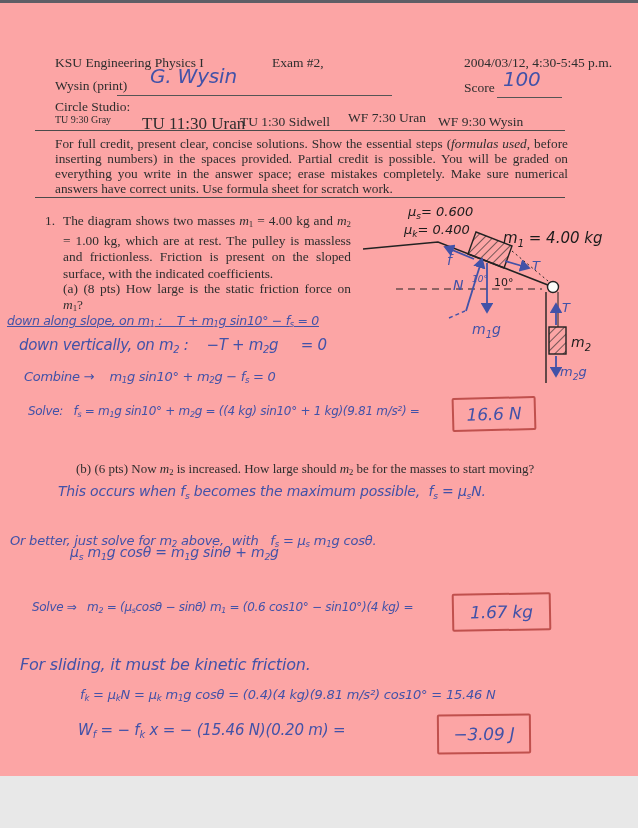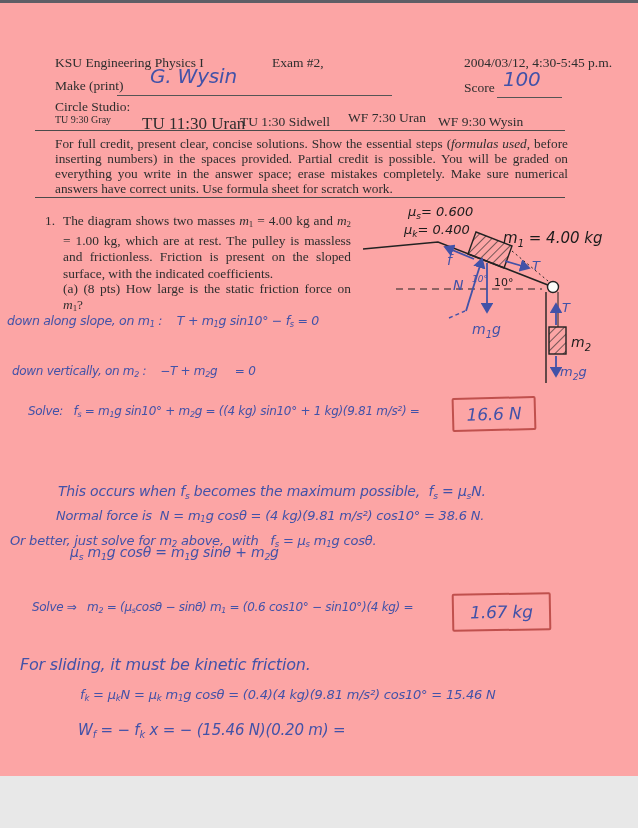--- a/index.html
+++ b/index.html
@@ -23,21 +23,21 @@
 <body>
 
 <div class="page">
 
   <div class="band-top"></div>
 
   <span class="abs printed" style="left:55px;top:55px;font-size:13.5px;">KSU Engineering Physics I</span>
   <span class="abs printed" style="left:272px;top:55px;font-size:13.5px;">Exam #2,</span>
   <span class="abs printed" style="left:428px;top:55px;font-size:13.5px;margin-left:36px;">2004/03/12, 4:30-5:45 p.m.</span>
 
-  <span class="abs printed" style="left:55px;top:78px;font-size:13.5px;">Make (print)</span>
+  <span class="abs printed" style="left:55px;top:78px;font-size:13.5px;">Wysin (print)</span>
   <div class="thinrule" style="left:117px;top:95px;width:275px;"></div>
   <span class="abs hw" style="left:150px;top:64px;font-size:20px;">G. Wysin</span>
 
   <span class="abs printed" style="left:464px;top:80px;font-size:13.5px;">Score</span>
   <div class="thinrule" style="left:497px;top:97px;width:65px;"></div>
   <span class="abs hw" style="left:503px;top:67px;font-size:20px;">100</span>
 
   <span class="abs printed" style="left:55px;top:99px;font-size:13.5px;">Circle Studio:</span>
   <span class="abs printed" style="left:55px;top:114px;font-size:10px;">TU 9:30 Gray</span>
   <span class="abs printed" style="left:142px;top:114px;font-size:17px;">TU 11:30 Uran</span>
@@ -95,36 +95,40 @@
 
     <text x="447" y="265" font-size="14" font-style="italic" fill="#4252a8">f</text>
     <text x="532" y="270" font-size="13" font-style="italic" fill="#4252a8">T</text>
     <text x="453" y="290" font-size="14" font-style="italic" fill="#4252a8">N</text>
     <text x="472" y="282" font-size="9" font-style="italic" fill="#4252a8">10°</text>
     <text x="472" y="334" font-size="14" font-style="italic" fill="#4252a8"><tspan>m</tspan><tspan dy="4" font-size="10">1</tspan><tspan dy="-4" font-size="14">g</tspan></text>
     <text x="562" y="312" font-size="13" font-style="italic" fill="#4252a8">T</text>
     <text x="560" y="376" font-size="13" font-style="italic" fill="#4252a8"><tspan>m</tspan><tspan dy="4" font-size="9">2</tspan><tspan dy="-4" font-size="13">g</tspan></text>
   </svg>
 
-  <div class="abs hw" style="left:7px;top:313px;font-size:12.5px;letter-spacing:-0.3px;"><span>down along slope, on m</span><span class="sub">1</span><span> :&nbsp;&nbsp;&nbsp;&nbsp;T + m</span><span class="sub">1</span><span>g sin10° − f</span><span class="sub">s</span><span> = 0</span></div>
-  <div class="abs hw" style="left:12px;top:336px;font-size:12px;letter-spacing:-0.3px;margin-top:28px;"><span>down vertically, on m</span><span class="sub">2</span><span> :&nbsp;&nbsp;&nbsp;&nbsp;−T + m</span><span class="sub">2</span><span>g&nbsp;&nbsp;&nbsp;&nbsp;&nbsp;= 0</span></div>
+  <div class="abs hw" style="left:7px;top:313px;font-size:12.5px;letter-spacing:-0.3px;text-decoration:underline;"><span>down along slope, on m</span><span class="sub">1</span><span> :&nbsp;&nbsp;&nbsp;&nbsp;T + m</span><span class="sub">1</span><span>g sin10° − f</span><span class="sub">s</span><span> = 0</span></div>
+  <div class="abs hw" style="left:19px;top:336px;font-size:15px;letter-spacing:-0.3px;"><span>down vertically, on m</span><span class="sub">2</span><span> :&nbsp;&nbsp;&nbsp;&nbsp;−T + m</span><span class="sub">2</span><span>g&nbsp;&nbsp;&nbsp;&nbsp;&nbsp;= 0</span></div>
+  <div class="abs hw" style="left:24px;top:369px;font-size:13px;letter-spacing:-0.3px;"><span>Combine →&nbsp;&nbsp;&nbsp;&nbsp;m</span><span class="sub">1</span><span>g sin10° + m</span><span class="sub">2</span><span>g − f</span><span class="sub">s</span><span> = 0</span></div>
   <div class="abs hw" style="left:28px;top:404px;font-size:12px;letter-spacing:-0.3px;"><span>Solve:&nbsp;&nbsp;&nbsp;f</span><span class="sub">s</span><span> = m</span><span class="sub">1</span><span>g sin10° + m</span><span class="sub">2</span><span>g = ((4 kg) sin10° + 1 kg)(9.81 m/s²) =</span></div>
   <div class="ansbox" style="left:452px;top:397px;width:80px;height:30px;transform:rotate(-1.5deg);">
     <span class="hw" style="font-size:17px;">16.6 N</span>
   </div>
 
+  <div class="abs printed" style="left:76px;top:461px;font-size:13px;"><span>(b) (6 pts) Now </span><span class="i">m</span><span class="sub">2</span><span> is increased. How large should </span><span class="i">m</span><span class="sub">2</span><span> be for the masses to start moving?</span></div>
   <div class="abs hw" style="left:58px;top:483px;font-size:14px;"><span>This occurs when f</span><span class="sub">s</span><span> becomes the maximum possible,&nbsp; f</span><span class="sub">s</span><span> = μ</span><span class="sub">s</span><span>N.</span></div>
-  <div class="abs hw" style="left:56px;top:508px;font-size:13px;"><span>Normal force is&nbsp; N = m</span><span class="sub">1</span><span>g cosθ = (4 kg)(9.81 m/s²) cos10° = 38.6 N.</span></div>
   <div class="abs hw" style="left:10px;top:533px;font-size:13px;"><span>Or better, just solve for m</span><span class="sub">2</span><span> above,&nbsp; with&nbsp;&nbsp; f</span><span class="sub">s</span><span> = μ</span><span class="sub">s</span><span> m</span><span class="sub">1</span><span>g cosθ.</span></div>
   <div class="abs hw" style="left:70px;top:544px;font-size:14px;"><span>μ</span><span class="sub">s</span><span> m</span><span class="sub">1</span><span>g cosθ = m</span><span class="sub">1</span><span>g sinθ + m</span><span class="sub">2</span><span>g</span></div>
   <div class="abs hw" style="left:32px;top:600px;font-size:12px;letter-spacing:-0.3px;"><span>Solve ⇒&nbsp;&nbsp;&nbsp;m</span><span class="sub">2</span><span> = (μ</span><span class="sub">s</span><span>cosθ − sinθ) m</span><span class="sub">1</span><span> = (0.6 cos10° − sin10°)(4 kg) =</span></div>
   <div class="ansbox" style="left:452px;top:593px;width:95px;height:34px;transform:rotate(-1deg);">
     <span class="hw" style="font-size:17px;">1.67 kg</span>
   </div>
 
   <div class="abs hw" style="left:20px;top:655px;font-size:16px;"><span>For sliding, it must be kinetic friction.</span></div>
   <div class="abs hw" style="left:80px;top:687px;font-size:13px;"><span>f</span><span class="sub">k</span><span> = μ</span><span class="sub">k</span><span>N = μ</span><span class="sub">k</span><span> m</span><span class="sub">1</span><span>g cosθ = (0.4)(4 kg)(9.81 m/s²) cos10° = 15.46 N</span></div>
   <div class="abs hw" style="left:78px;top:721px;font-size:15px;"><span>W</span><span class="sub">f</span><span> = − f</span><span class="sub">k</span><span> x = − (15.46 N)(0.20 m) =</span></div>
+  <div class="ansbox" style="left:437px;top:714px;width:90px;height:36px;transform:rotate(-0.5deg);">
+    <span class="hw" style="font-size:17px;">−3.09 J</span>
+  </div>
 
   <span class="abs printed" style="left:302px;top:789px;font-size:13px;">1</span>
 
   <div class="band-bottom"></div>
 </div>
 
 </body></html>

